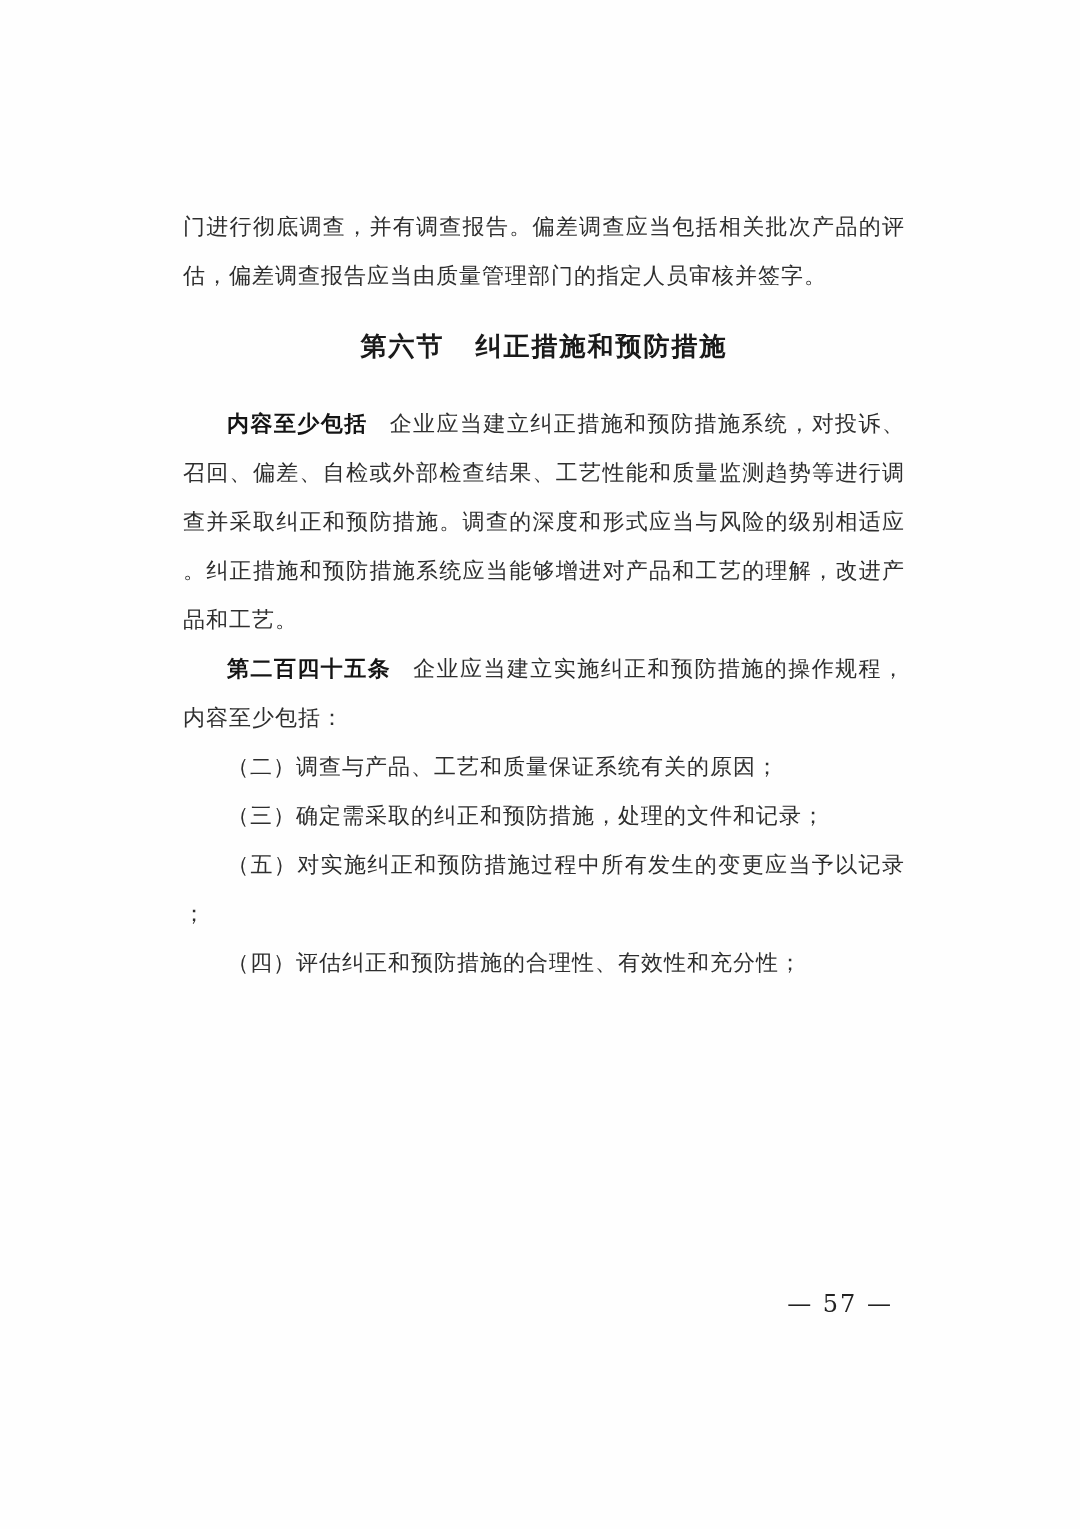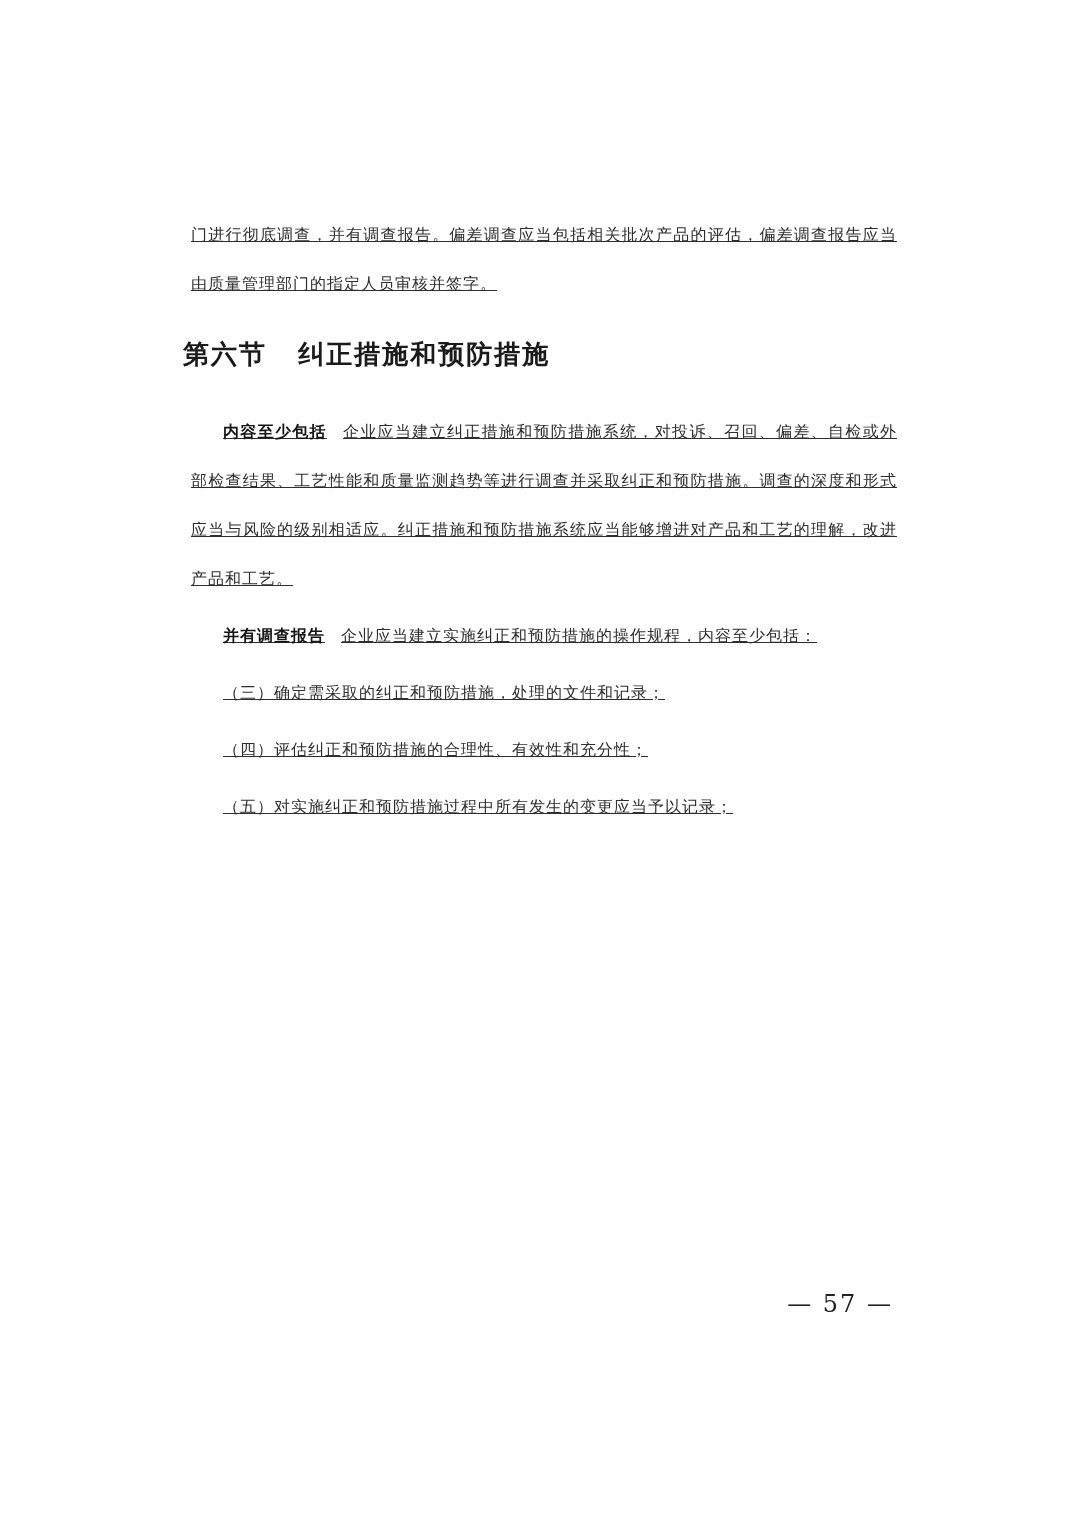--- a/index.html
+++ b/index.html
@@ -16,45 +16,44 @@
     font-family: "DejaVu Serif", "Liberation Serif", serif;
     color: #2e2e2e;
   }
   .content {
     position: absolute;
     left: 183px;
     top: 202px;
     width: 722px;
   }
   .body-text {
-    margin: 8px;
-    font-size: 16px;
+    margin: 0;
+    font-size: 22px;
     line-height: 49px;
     letter-spacing: 1px;
     text-align: justify;
     text-indent: 2em;
     line-break: anywhere;
     color: #2e2e2e;
-    text-decoration: underline;
   }
   .body-text.no-indent {
     text-indent: 0;
   }
   .article-number {
     font-family: "DejaVu Sans", "Liberation Sans", sans-serif;
     font-weight: bold;
     color: #141414;
     margin-right: 1em;
   }
   .section-header {
     margin: 22px 0 28px 0;
     font-size: 26px;
     line-height: 49px;
     font-weight: bold;
-    text-align: left;
+    text-align: center;
     letter-spacing: 2px;
     color: #1a1a1a;
     font-family: "DejaVu Serif", "Liberation Serif", serif;
   }
   .section-number {
     margin-right: 1.2em;
   }
   .footer {
     position: absolute;
     top: 1288px;
@@ -72,26 +71,27 @@
 <div class="page">
   <div class="content">
 
     <p class="body-text no-indent">门进行彻底调查，并有调查报告。偏差调查应当包括相关批次产品的评估，偏差调查报告应当由质量管理部门的指定人员审核并签字。</p>
 
 
     <h2 class="section-header"><span class="section-number">第六节</span><span>纠正措施和预防措施</span></h2>
 
     <p class="body-text"><span class="article-number">内容至少包括</span><span>企业应当建立纠正措施和预防措施系统，对投诉、召回、偏差、自检或外部检查结果、工艺性能和质量监测趋势等进行调查并采取纠正和预防措施。调查的深度和形式应当与风险的级别相适应。纠正措施和预防措施系统应当能够增进对产品和工艺的理解，改进产品和工艺。</span></p>
 
-    <p class="body-text"><span class="article-number">并有调查报告</span><span>企业应当建立实施纠正和预防措施的操作规程，内容至少包括：</span></p>
+    <p class="body-text"><span class="article-number">第二百四十五条</span><span>企业应当建立实施纠正和预防措施的操作规程，内容至少包括：</span></p>
 
 
+    <p class="body-text">（二）调查与产品、工艺和质量保证系统有关的原因；</p>
 
     <p class="body-text">（三）确定需采取的纠正和预防措施，处理的文件和记录；</p>
 
+    <p class="body-text">（五）对实施纠正和预防措施过程中所有发生的变更应当予以记录；</p>
+
     <p class="body-text">（四）评估纠正和预防措施的合理性、有效性和充分性；</p>
-
-    <p class="body-text">（五）对实施纠正和预防措施过程中所有发生的变更应当予以记录；</p>
 
   </div>
 
   <div class="footer">— 57 —</div>
 </div>
 
 </body></html>

